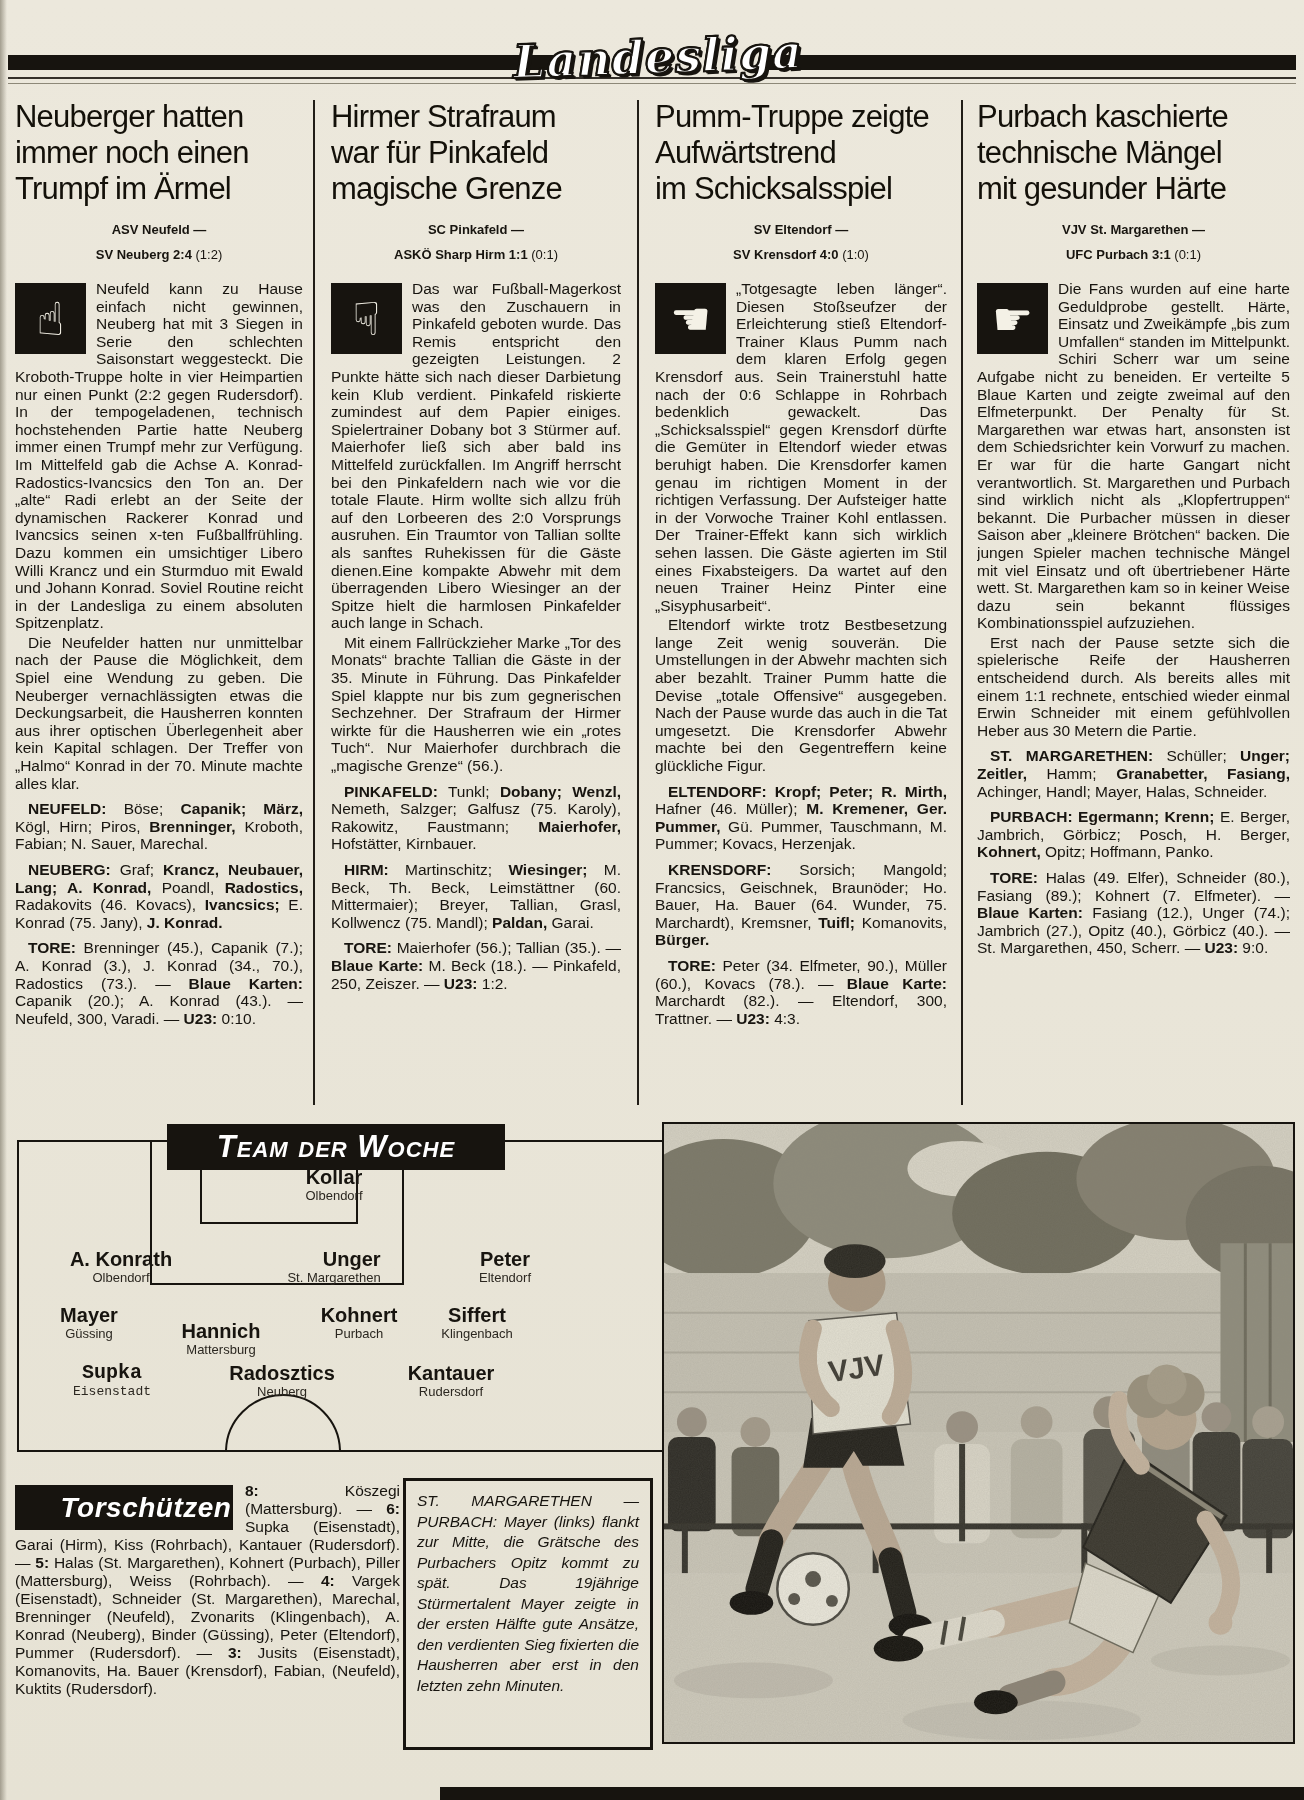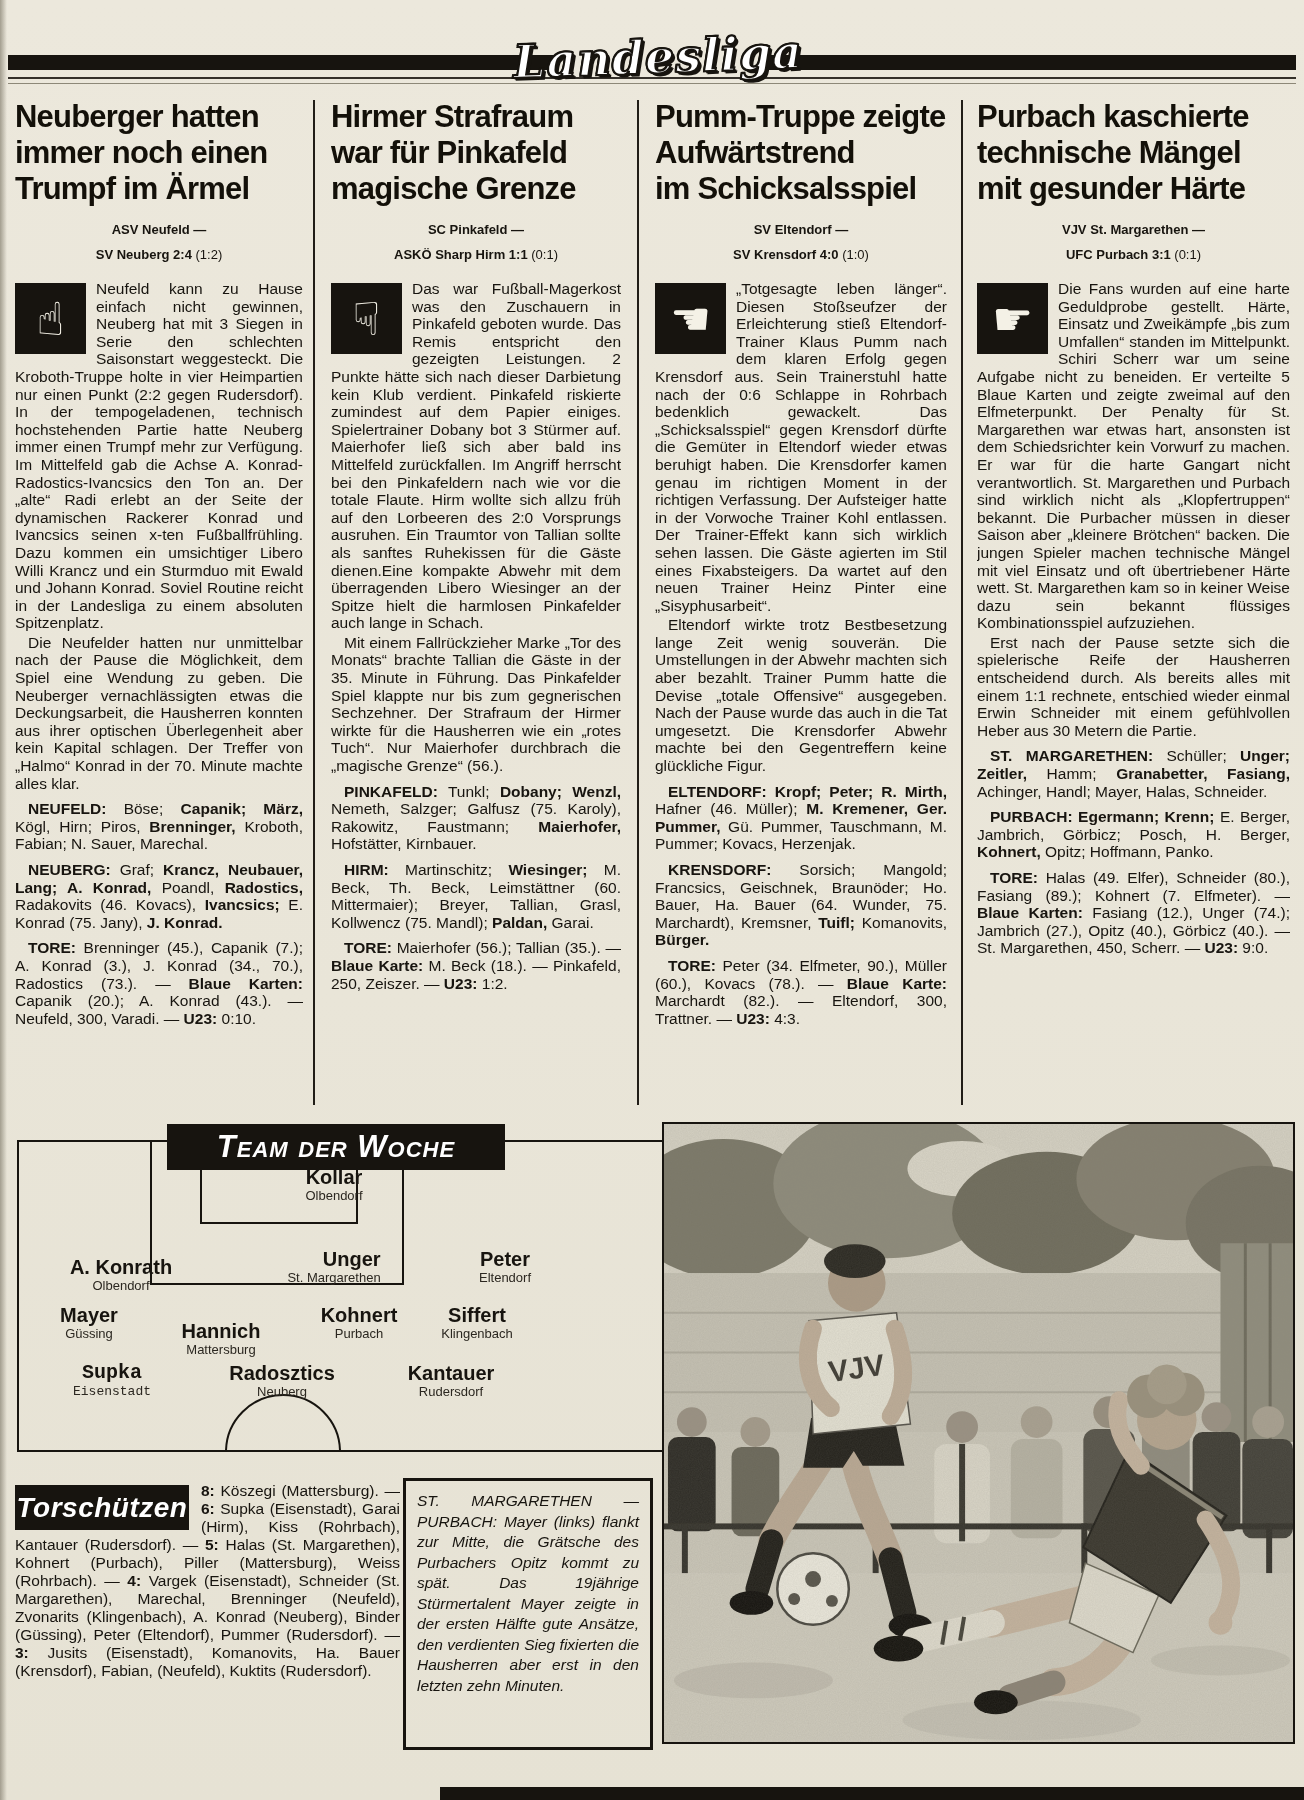--- a/index.html
+++ b/index.html
@@ -20,21 +20,21 @@
         color:#fff;letter-spacing:1px;-webkit-text-stroke:2px #17140f;
         text-shadow:3px 3px 0 #17140f,-1px -1px 0 #17140f,1px -1px 0 #17140f,-1px 1px 0 #17140f,2px 2px 0 #17140f;}
   
   .col{position:absolute;top:95px;height:1018px;overflow:hidden;}
   #col1{left:15px;width:288px;}
   #col2{left:331px;width:290px;}
   #col3{left:655px;width:292px;}
   #col4{left:977px;width:313px;}
   .vrule{position:absolute;top:100px;height:1005px;width:2px;background:#211d17;}
   #vr1{left:313px;} #vr2{left:637px;} #vr3{left:961px;}
-  .headline{margin:4px 0 10px;font-size:31px;line-height:36px;font-weight:700;
+  .headline{margin:4px 0 10px;font-size:31px;line-height:36px;font-weight:400;
         letter-spacing:-0.8px;white-space:pre-line;color:#131009;}
   .subhead{text-align:center;font-size:13px;line-height:25px;margin:0 0 13px;}
   .para,.roster{font-size:15.5px;line-height:17.6px;text-align:justify;margin:0;hyphens:auto;}
   .para{text-indent:13px;margin-top:2px;}
   .para.first{text-indent:0;margin-top:0;}
   .roster{text-indent:13px;margin-top:8px;}
   b{font-weight:700;}
   .art-icon{float:left;width:71px;height:71px;background:#17140f;color:#f4f1e6;
         margin:3px 10px 2px 0;display:flex;align-items:center;justify-content:center;
         font-family:"DejaVu Sans",sans-serif;}
@@ -51,29 +51,29 @@
         font-variant:small-caps;font-style:italic;font-weight:700;font-size:31px;letter-spacing:1px;}
   .tw-goalbox{position:absolute;left:181px;top:0;width:154px;height:80px;
         border:2px solid #17140f;border-top:none;}
   .tw-penbox{position:absolute;left:131px;top:0;width:250px;height:141px;
         border:2px solid #17140f;border-top:none;}
   .tw-circle{position:absolute;left:206px;top:252px;width:112px;height:112px;
         border:2px solid #17140f;border-radius:50%;}
   .tw-player{position:absolute;transform:translateX(-50%);text-align:center;white-space:nowrap;z-index:3;}
   .tw-name{font-weight:700;font-size:20px;line-height:22px;}
   .tw-club{font-size:13px;line-height:16px;color:#2b2720;}
-  .twp0{left:315px;top:24px;} .twp1{left:102px;top:114px;} .twp2{left:315px;top:106px;text-align:right;}
+  .twp0{left:315px;top:24px;} .twp1{left:102px;top:106px;} .twp2{left:315px;top:106px;text-align:right;}
   .twp3{left:486px;top:106px;} .twp4{left:70px;top:162px;} .twp5{left:202px;top:178px;}
   .twp6{left:340px;top:162px;} .twp7{left:458px;top:162px;} .twp8{left:93px;top:220px;font-family:Liberation Mono, monospace;}
   .twp9{left:263px;top:220px;} .twp10{left:432px;top:220px;}
   
   .ts-block{position:absolute;left:15px;top:1482px;width:385px;}
   .ts-banner{float:left;width:174px;height:45px;background:#17140f;color:#fff;
         display:flex;align-items:center;justify-content:center;margin:3px 12px 4px 0;
-        font-style:italic;font-weight:700;font-size:28px;letter-spacing:0.5px;}
+        font-style:italic;font-weight:700;font-size:28px;letter-spacing:0.5px;padding-left:44px;}
   .ts-text{font-size:15.5px;line-height:18px;text-align:justify;hyphens:auto;}
   
   .caption-box{position:absolute;left:403px;top:1478px;width:250px;height:272px;
         border:3px solid #17140f;box-sizing:border-box;padding:10px 11px;overflow:hidden;}
   .caption-text{font-style:italic;font-size:15.5px;line-height:20.5px;text-align:justify;}
   
   .photo{position:absolute;left:662px;top:1122px;width:633px;height:622px;
         border:2px solid #17140f;box-sizing:border-box;background:#cfcbbd;overflow:hidden;}
   .photo svg{display:block;width:100%;height:100%;}
   

